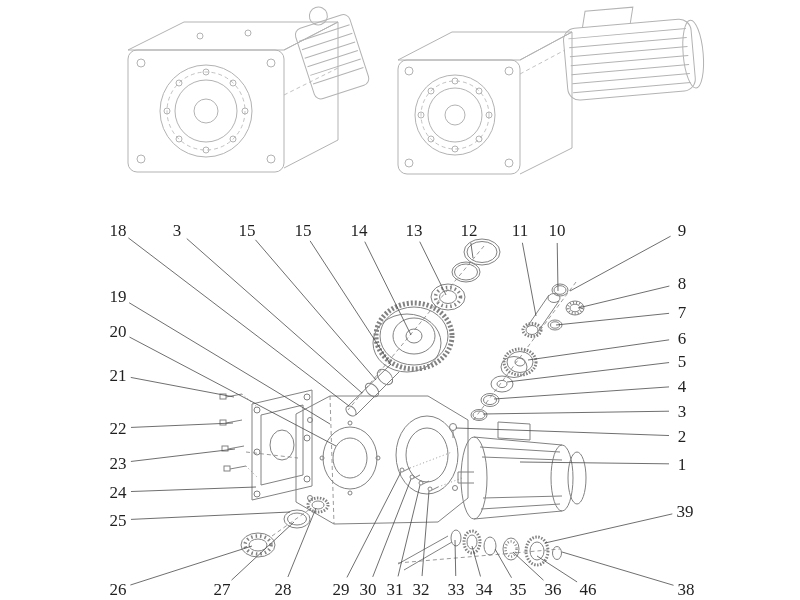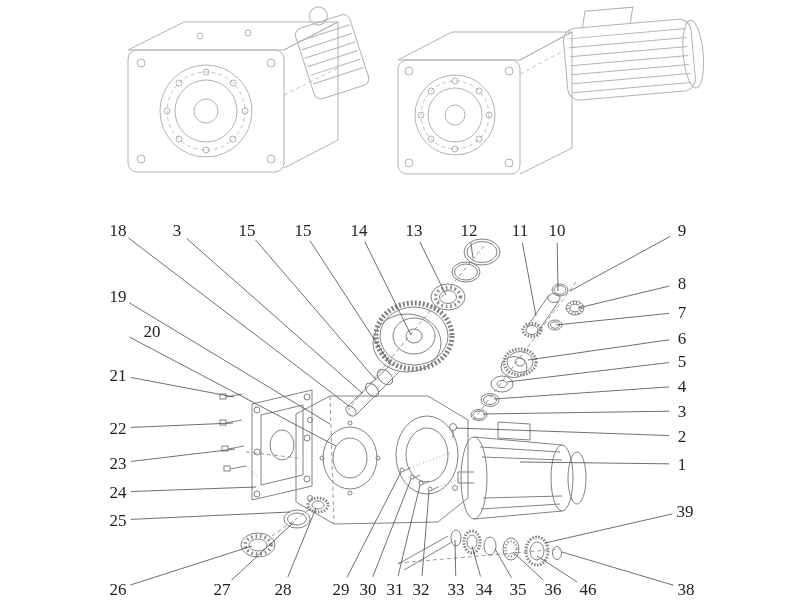--- a/index.html
+++ b/index.html
@@ -329,21 +329,21 @@
       <div class="callout" style="left: 682px; top: 312px;">7</div>
       <div class="callout" style="left: 682px; top: 338px;">6</div>
       <div class="callout" style="left: 682px; top: 361px;">5</div>
       <div class="callout" style="left: 682px; top: 386px;">4</div>
       <div class="callout" style="left: 682px; top: 411px;">3</div>
       <div class="callout" style="left: 682px; top: 436px;">2</div>
       <div class="callout" style="left: 682px; top: 464px;">1</div>
       <div class="callout" style="left: 685px; top: 511px;">39</div>
       <div class="callout" style="left: 686px; top: 589px;">38</div>
       <div class="callout" style="left: 118px; top: 296px;">19</div>
-      <div class="callout" style="left: 118px; top: 331px; margin-left: 34px;">20</div>
+      <div class="callout" style="left: 118px; top: 331px;">20</div>
       <div class="callout" style="left: 118px; top: 375px; text-align: center;">21</div>
       <div class="callout" style="left: 118px; top: 428px;">22</div>
       <div class="callout" style="left: 118px; top: 463px;">23</div>
       <div class="callout" style="left: 118px; top: 492px;">24</div>
       <div class="callout" style="left: 118px; top: 520px;">25</div>
       <div class="callout" style="left: 118px; top: 589px;">26</div>
       <div class="callout" style="left: 222px; top: 589px;">27</div>
       <div class="callout" style="left: 283px; top: 589px;">28</div>
       <div class="callout" style="left: 341px; top: 589px;">29</div>
       <div class="callout" style="left: 368px; top: 589px;">30</div>

